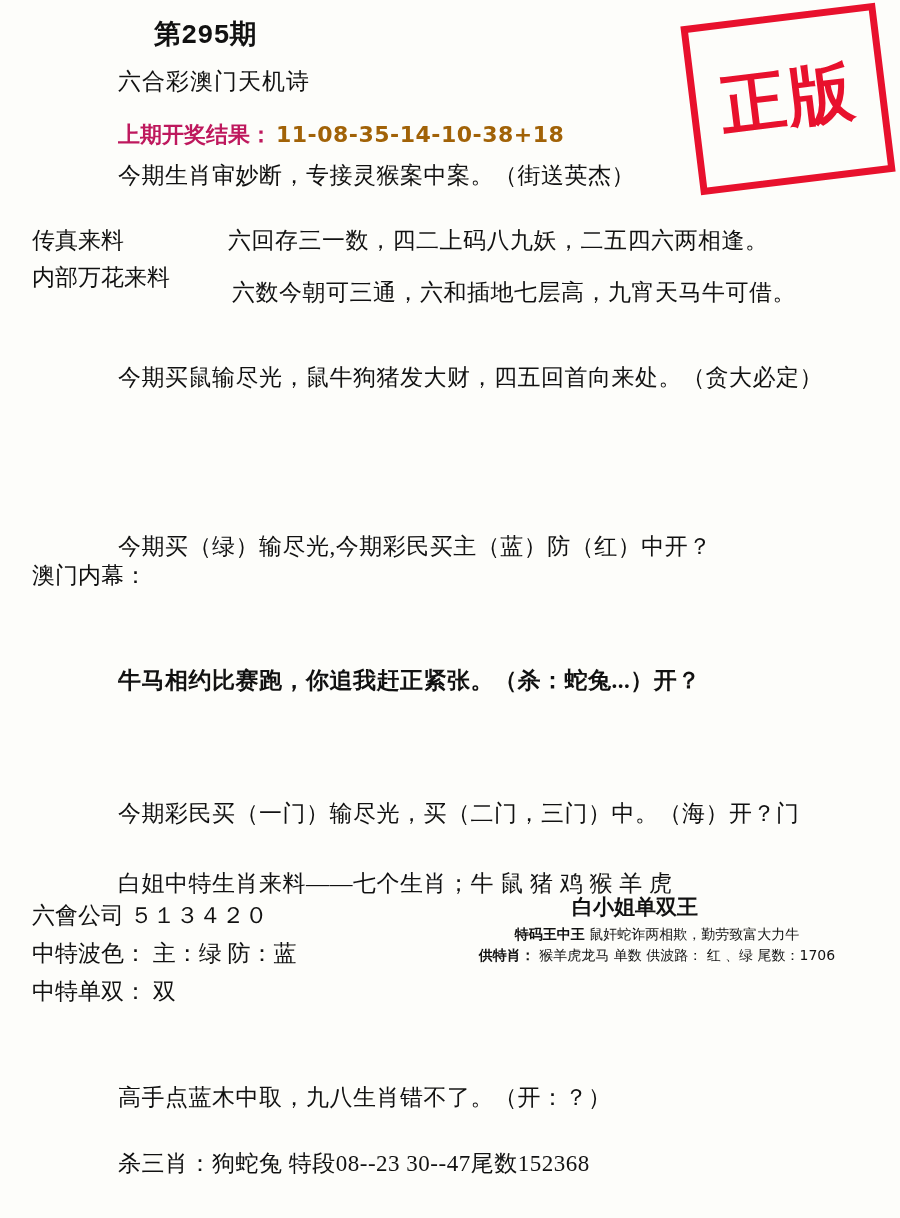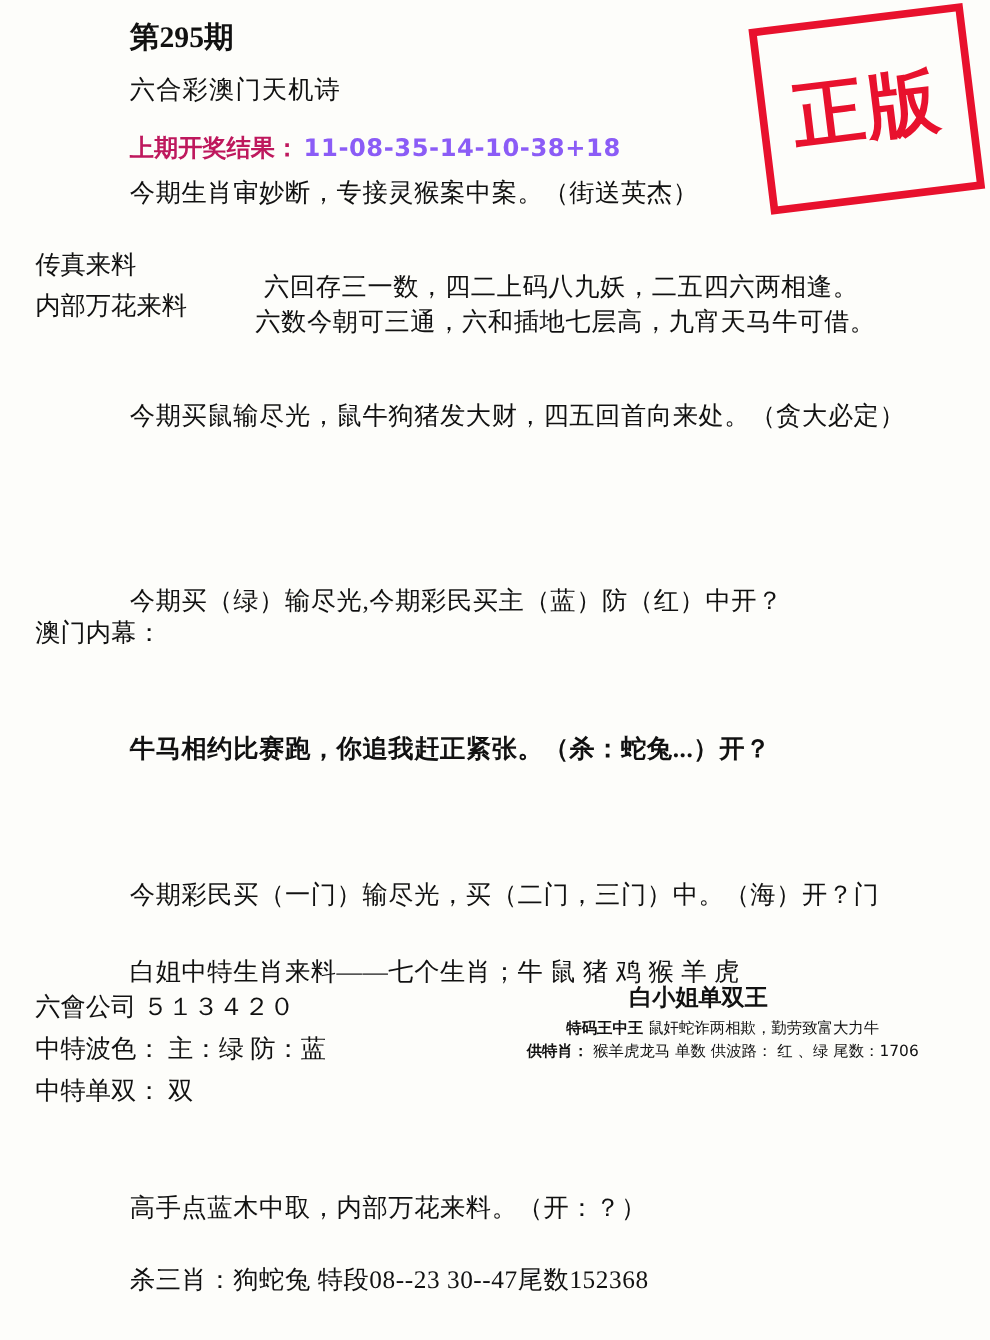--- a/index.html
+++ b/index.html
@@ -66,35 +66,36 @@
   
   .content {
     position: relative;
     z-index: 2;
   }
   .line {
     position: absolute;
     white-space: nowrap;
   }
   .title {
-    font-family: Liberation Serif, serif;
+    font-family: Liberation Mono, monospace;
     font-weight: bold;
     font-size: 27px;
+    margin-left: 36px;
   }
   .sub {
     font-size: 23px;
     letter-spacing: 1px;
   }
   .redlabel {
     color: #be185d;
     font-size: 22px;
     font-weight: bold;
   }
   .rednum {
-    color: #8b5cf6;
+    color: #a16207;
     font-family: "DejaVu Sans", sans-serif;
     font-size: 22px;
     font-weight: bold;
     letter-spacing: 0.5px;
   }
   .body-line {
     font-size: 23px;
     letter-spacing: 0.5px;
   }
   .left-label {
@@ -146,21 +147,21 @@
     <div class="line sub" style="left:118px; top:66px;">六合彩澳门天机诗</div>
 
     <div class="line" style="left:118px; top:120px;">
       <span class="redlabel">上期开奖结果：</span>
       <span class="rednum">11-08-35-14-10-38+18</span>
     </div>
 
     <div class="line body-line" style="left:118px; top:160px;">今期生肖审妙断，专接灵猴案中案。（街送英杰）</div>
 
     <div class="line left-label" style="left:32px; top:225px;text-align:center;">传真来料</div>
-    <div class="line body-line" style="left:240px; top:225px;margin-top:20px;">六回存三一数，四二上码八九妖，二五四六两相逢。</div>
+    <div class="line body-line" style="left:228px; top:225px;">六回存三一数，四二上码八九妖，二五四六两相逢。</div>
 
     <div class="line left-label" style="left:32px; top:262px;">内部万花来料</div>
     <div class="line body-line" style="left:232px; top:262px;margin-top:15px;">六数今朝可三通，六和插地七层高，九宵天马牛可借。</div>
 
     <div class="line body-line" style="left:118px; top:362px;">今期买鼠输尽光，鼠牛狗猪发大财，四五回首向来处。（贪大必定）</div>
 
     <div class="line body-line" style="left:118px; top:495px;margin-top:36px;">今期买（绿）输尽光,今期彩民买主（蓝）防（红）中开？</div>
 
     <div class="line left-label" style="left:32px; top:560px;">澳门内幕：</div>
 
@@ -176,21 +177,21 @@
     </div>
     <div class="line left-label" style="left:32px; top:938px;">
       <span>中特波色：</span>
       <span>主：绿   防：蓝</span>
     </div>
     <div class="line left-label" style="left:32px; top:976px;">
       <span>中特单双：</span>
       <span>双</span>
     </div>
 
-    <div class="line body-line" style="left:118px; top:1082px;">高手点蓝木中取，内部万花来料。（开：？）</div>
+    <div class="line body-line" style="left:118px; top:1082px;">高手点蓝木中取，九八生肖错不了。（开：？）</div>
 
     <div class="line body-line" style="left:118px; top:1148px;">杀三肖：狗蛇兔 特段08--23  30--47尾数152368</div>
   </div>
 
   <div class="info-box">
     <div class="info-title">白小姐单双王</div>
     <div class="info-row">
       <span class="k">特码王中王</span>
       <span>鼠奸蛇诈两相欺，勤劳致富大力牛</span>
     </div>

